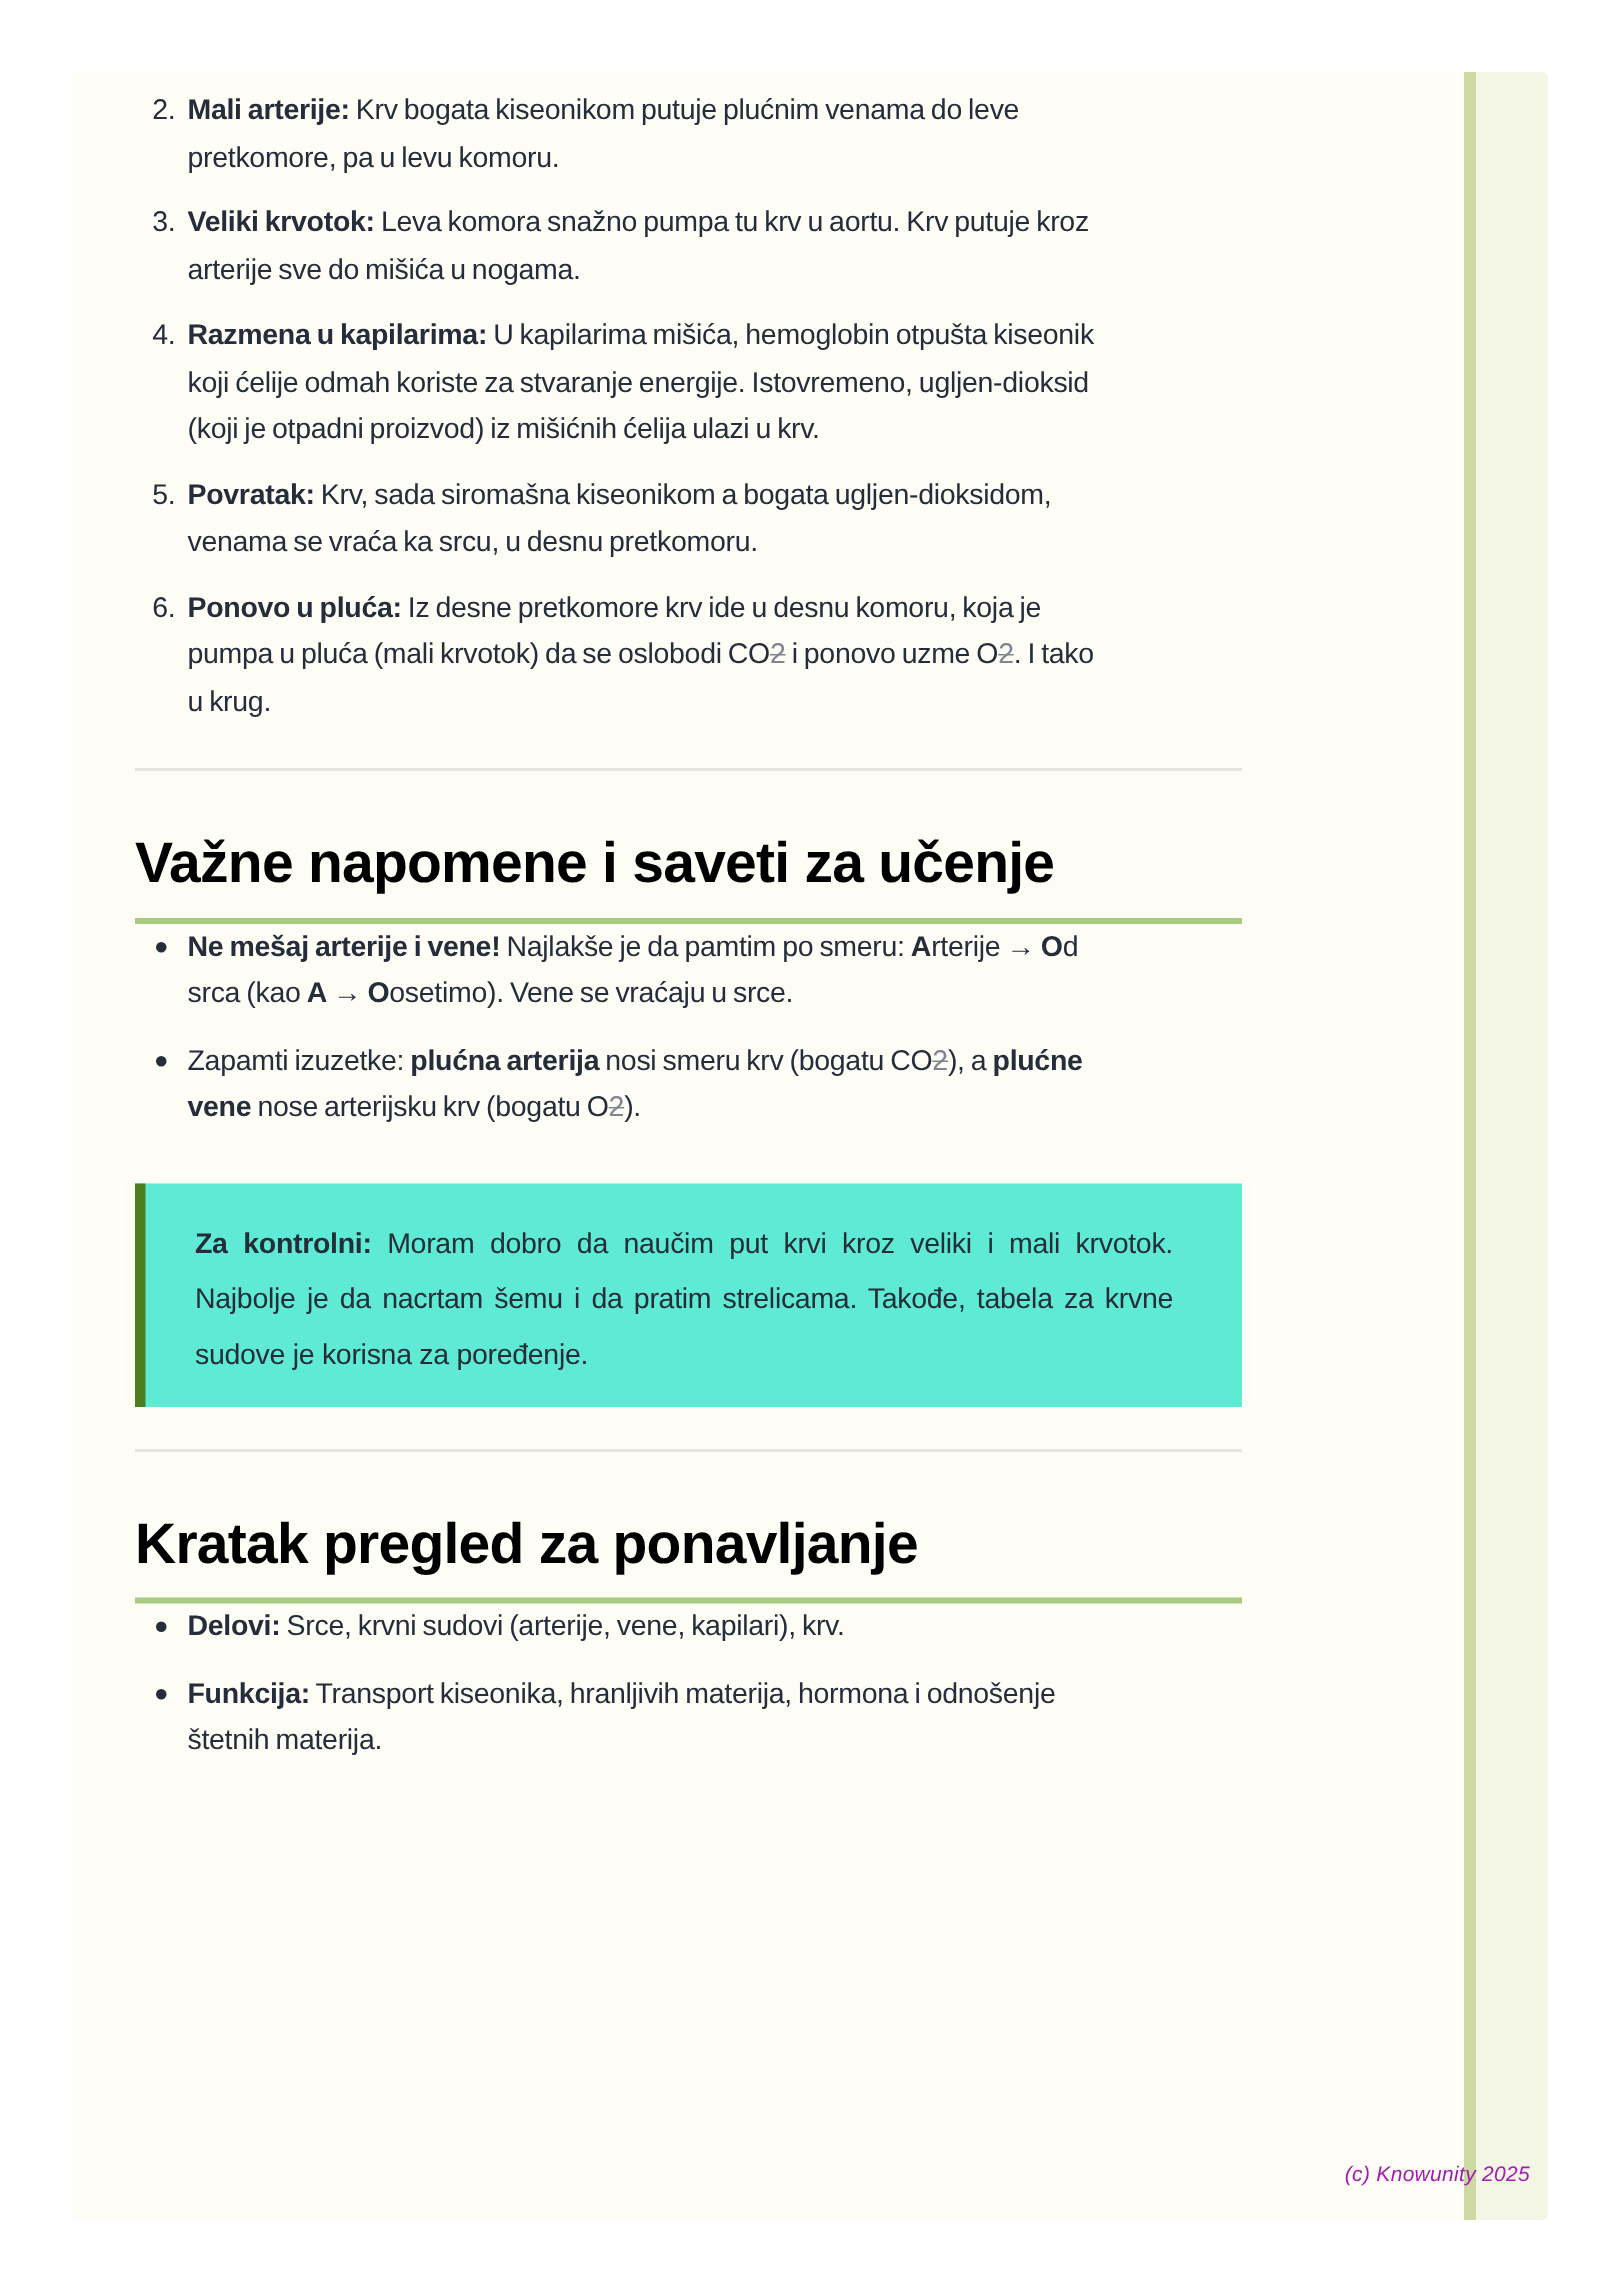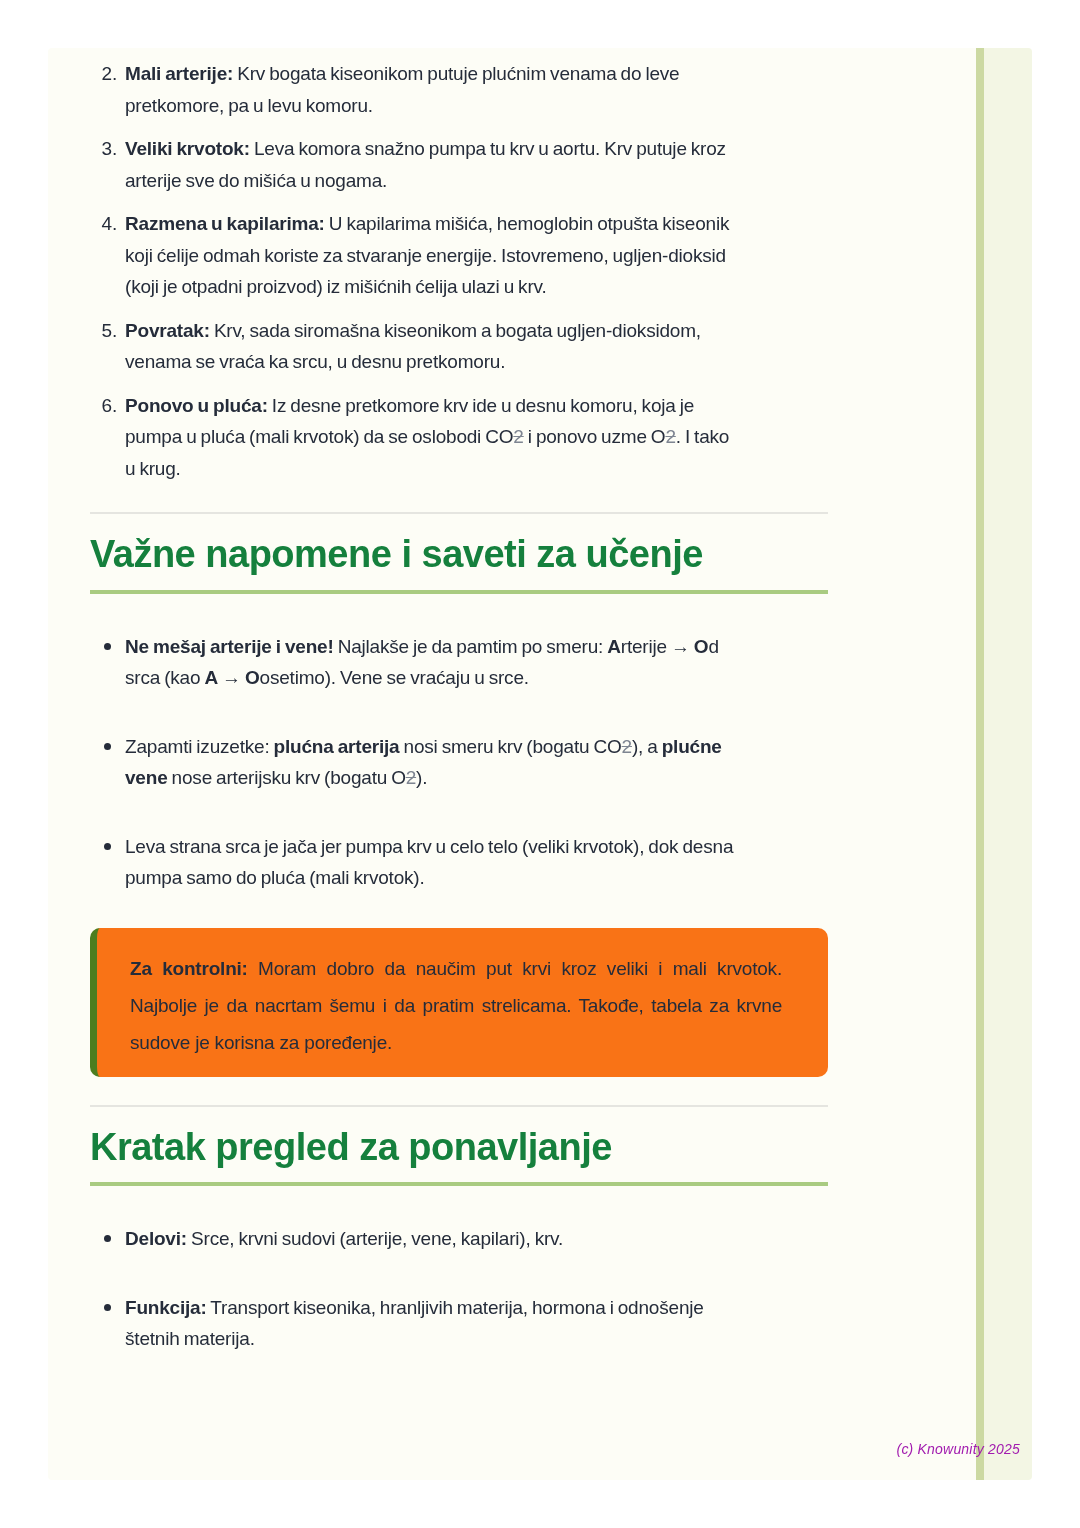--- a/index.html
+++ b/index.html
@@ -37,21 +37,21 @@
   }
   ol.numbered li, ul.bullets li{
     display:flex;
     align-items:flex-start;
     font-size:19px;
     line-height:31.5px;
     letter-spacing:-0.2px;
     word-spacing:-1px;
     margin-bottom:12px;
   }
-  ul.bullets li{margin-bottom:13px;margin-top:37px;}
+  ul.bullets li{margin-bottom:13px;}
   ol.numbered .num{
     width:27px;
     text-align:right;
     flex-shrink:0;
     margin-right:8px;
   }
   ul.bullets li::before{
     content:"";
     width:7px;height:7px;
     border-radius:50%;
@@ -67,39 +67,39 @@
   .b{font-weight:700;}
   .st{color:#7e8591;text-decoration:line-through;}
   
   .divider{
     height:2px;
     background:#e5e5e0;
     border:none;
     margin:28px 0 0 0;
   }
   .section-title{
-    margin:18px 0 0 0;
+    margin:40px 0 0 0;
     font-size:38px;
     font-weight:700;
     letter-spacing:-0.5px;
-    color:#15803d;
+    color:#000000;
     line-height:1.2;
   }
   .green-rule{
     height:4px;
     background:#a9cb81;
     margin-top:12px;
   }
   .after-rule{margin-top:24px;}
   
   .callout{
     margin-top:34px;
-    background:#f97316;
+    background:#5eead4;
     border-left:7px solid #4c7d1f;
-    border-radius:10px;
+    border-radius:0;
     padding:22px 46px 16px 33px;
   }
   .callout .txt{
     display:block;
     font-size:19px;
     line-height:37px;
     letter-spacing:-0.2px;
     text-align:justify;
   }
   
@@ -160,24 +160,20 @@
 
     <ul class="bullets after-rule">
         <li>
           <span class="txt"><span class="b">Ne mešaj arterije i vene!</span><span> Najlakše je da pamtim po smeru: </span><span class="b">A</span><span>rterije → </span><span class="b">O</span><span>d
 srca (kao </span><span class="b">A</span><span> → </span><span class="b">O</span><span>osetimo). Vene se vraćaju u srce.</span></span>
         </li>
         <li>
           <span class="txt"><span>Zapamti izuzetke: </span><span class="b">plućna arterija</span><span> nosi smeru krv (bogatu CO</span><span class="st">2</span><span>), a </span><span class="b">plućne
 vene</span><span> nose arterijsku krv (bogatu O</span><span class="st">2</span><span>).</span></span>
         </li>
-        <li>
-          <span class="txt"><span>Leva strana srca je jača jer pumpa krv u celo telo (veliki krvotok), dok desna
-pumpa samo do pluća (mali krvotok).</span></span>
-        </li>
       </ul>
 
     <div class="callout">
       <span class="txt"><span class="b">Za kontrolni:</span><span> Moram dobro da naučim put krvi kroz veliki i mali krvotok. Najbolje je da nacrtam šemu i da pratim strelicama. Takođe, tabela za krvne sudove je korisna za poređenje.</span></span>
     </div>
 
     <hr class="divider">
 
     <h2 class="section-title">Kratak pregled za ponavljanje</h2>
     <div class="green-rule"></div>

